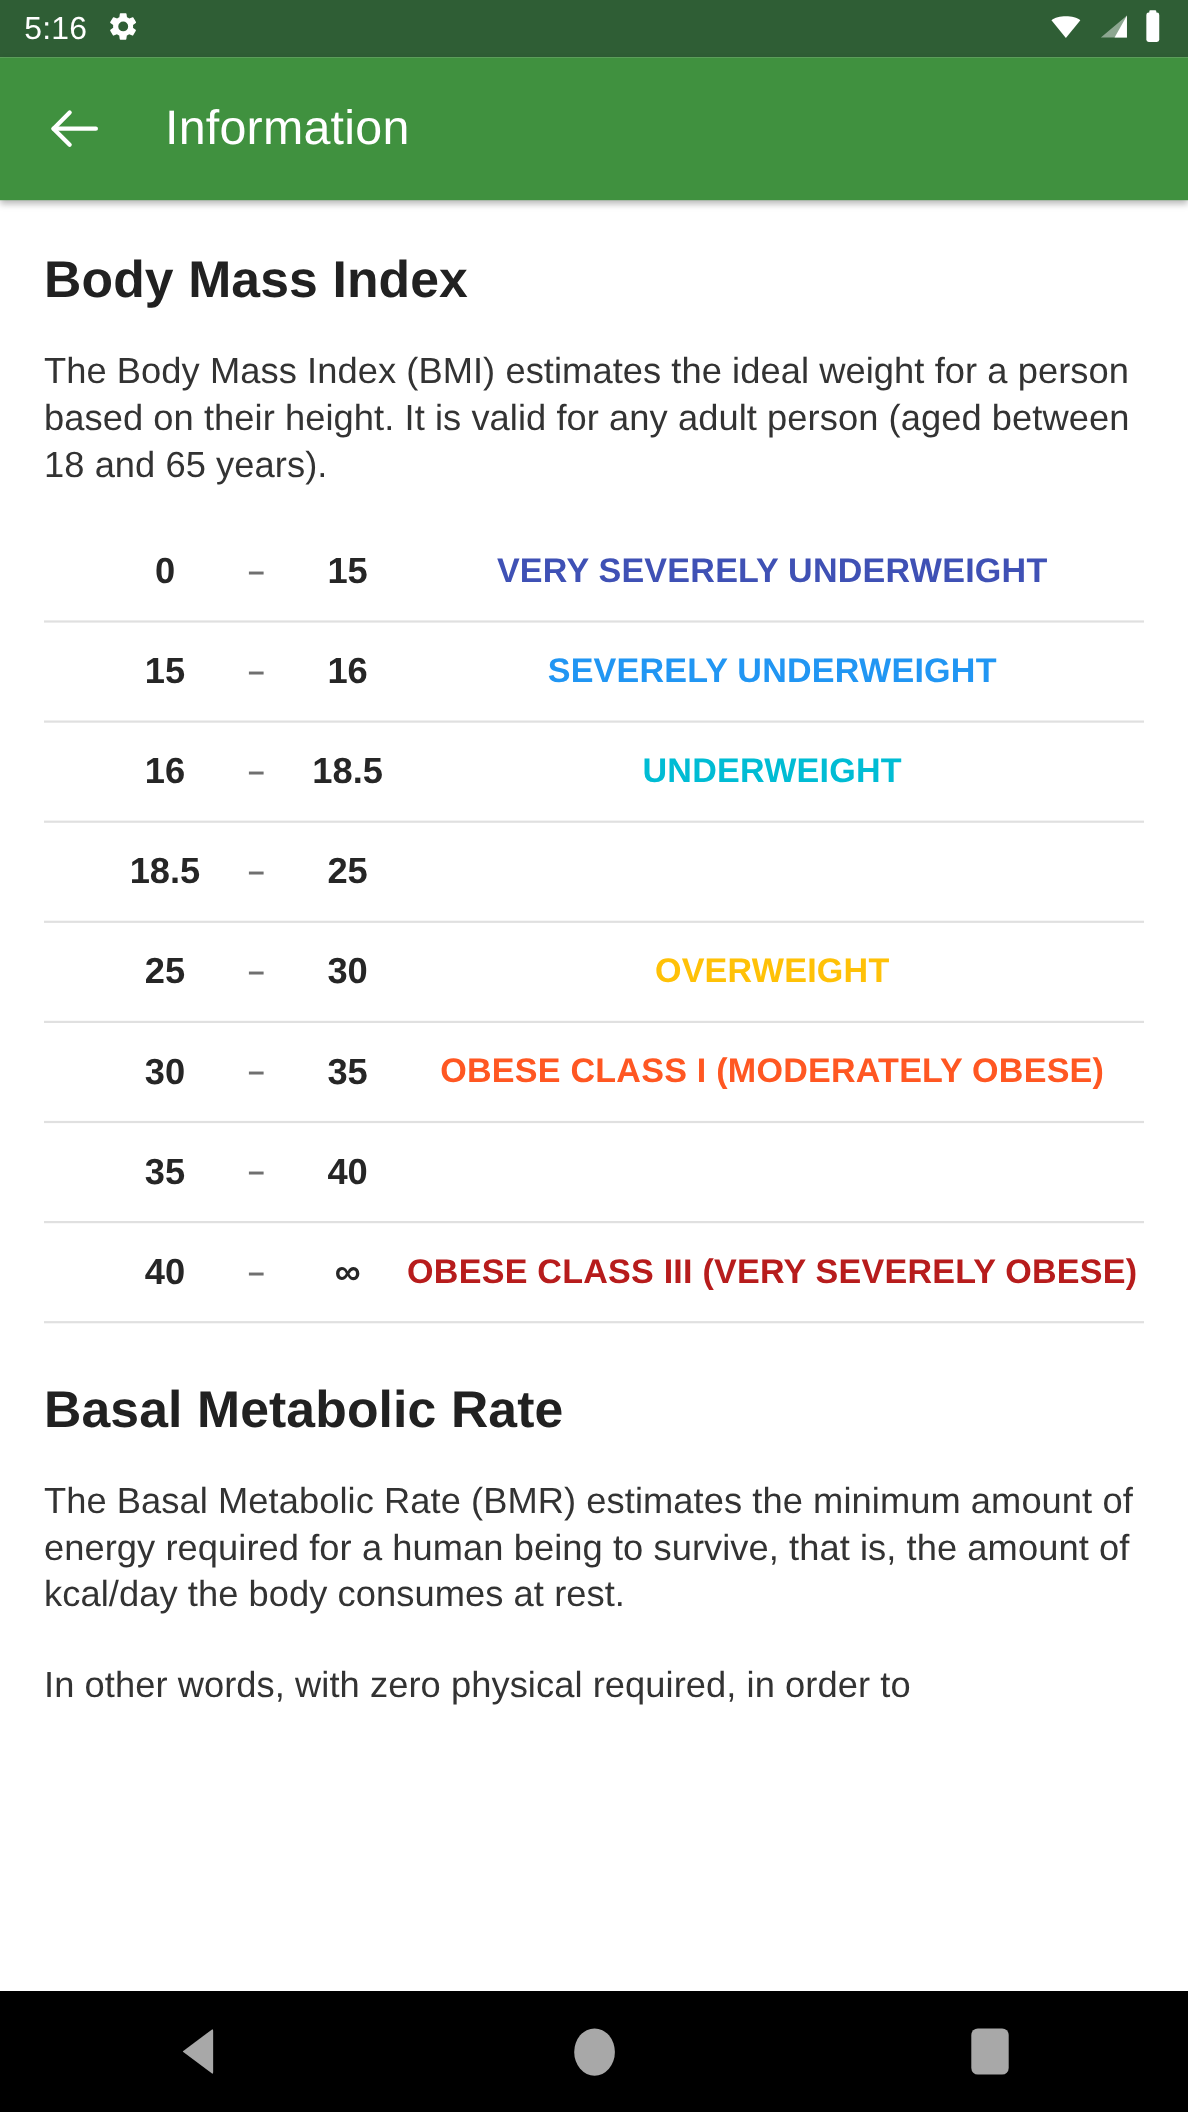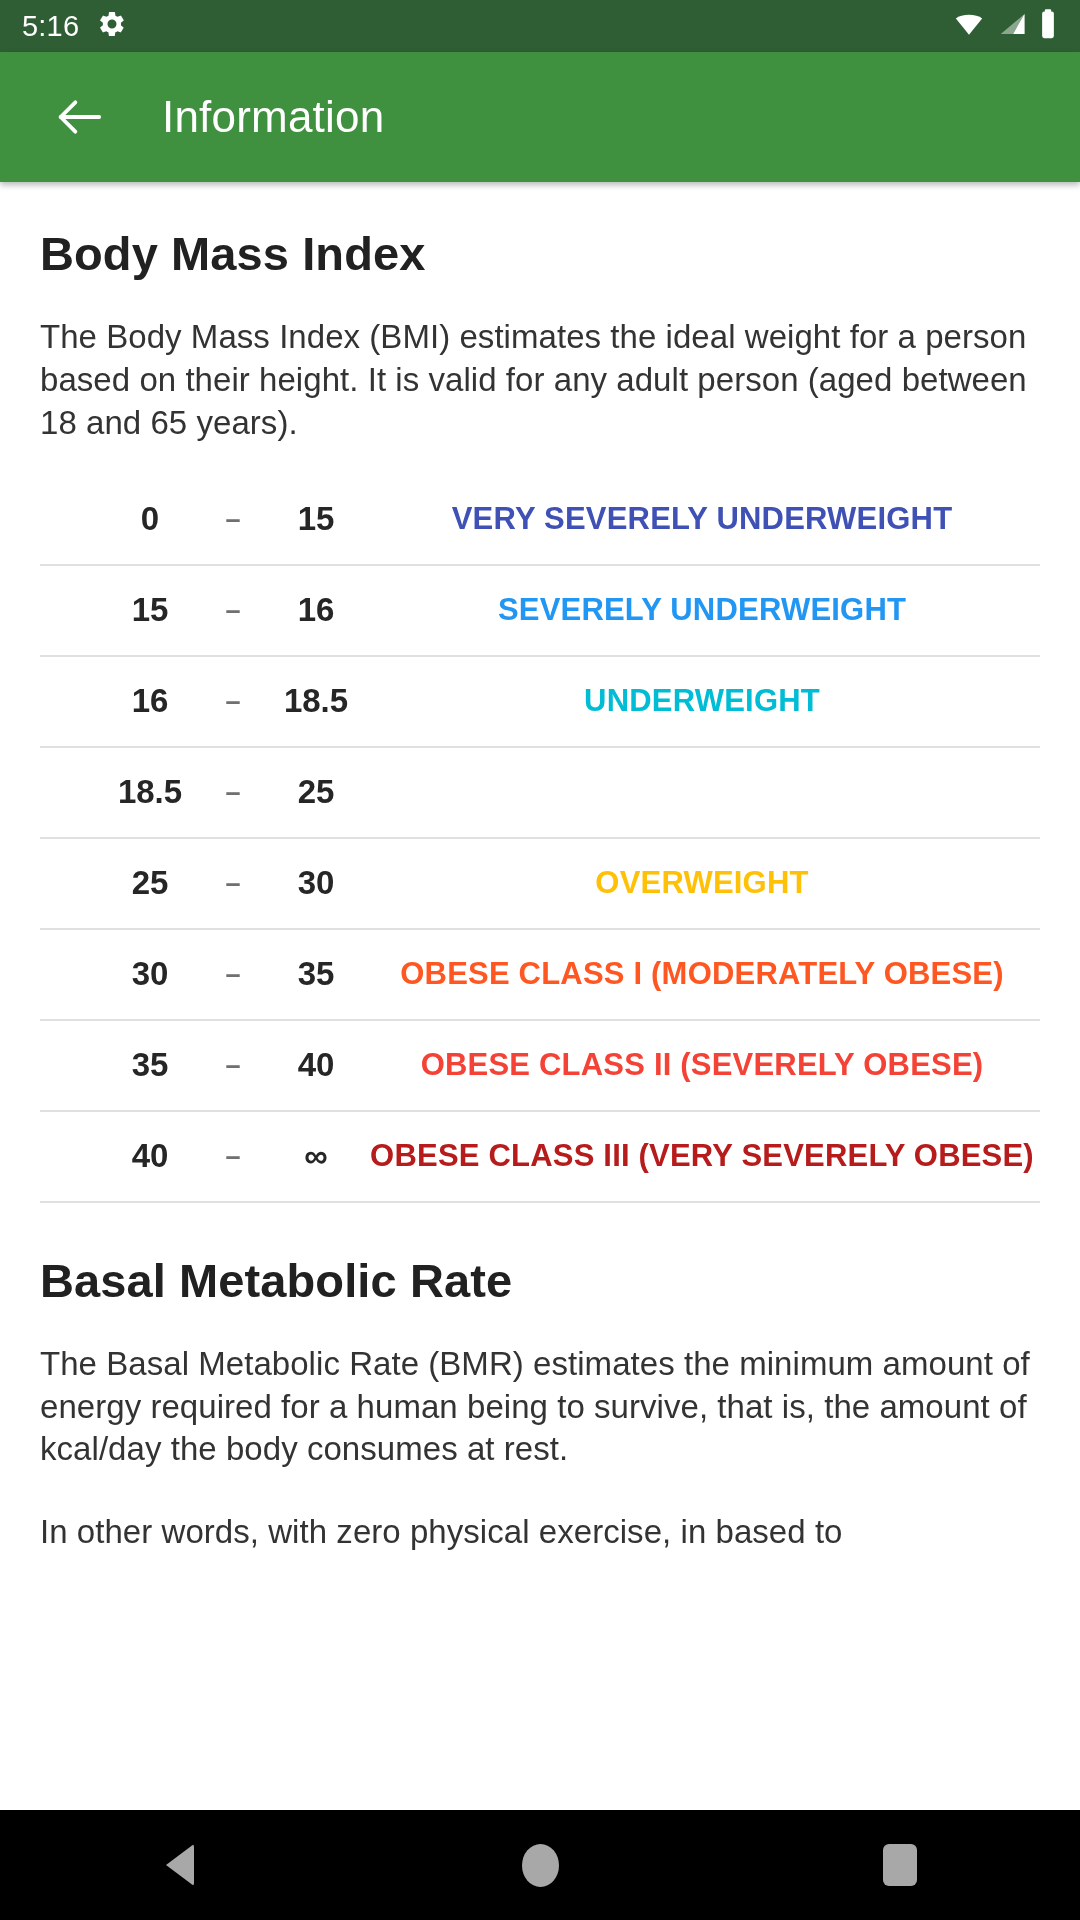--- a/index.html
+++ b/index.html
@@ -17,21 +17,21 @@
     padding:0 22px; color:#ffffff;
   }
   #status-left { display:flex; align-items:center; gap:18px; }
   #status-time { font-size:29px; font-weight:400; letter-spacing:.2px; line-height:1; }
   #status-right { margin-left:auto; display:flex; align-items:center; gap:10px; }
   .sb-icon { display:block; }
 
   
   #app-bar {
     height:130px; background:#40913f; display:flex; align-items:center;
-    padding:0 48px; color:#ffffff;
+    padding:0 36px; color:#ffffff;
     box-shadow:0 3px 6px rgba(0,0,0,.28);
     position:relative; z-index:5;
   }
   #back-button { width:62px; height:62px; display:flex; align-items:center; justify-content:center; cursor:pointer; }
   #app-bar-title { font-size:44px; font-weight:500; margin-left:52px; letter-spacing:.2px; }
 
   
   #content {
     position:absolute; top:182px; left:0; right:0; bottom:110px;
     background:#ffffff; padding:0 40px; overflow:hidden;
@@ -168,33 +168,32 @@
         <div class="bmi-row">
           <div class="bmi-min">30</div>
           <div class="bmi-dash">–</div>
           <div class="bmi-max">35</div>
           <div class="bmi-label" style="color: rgb(255, 87, 34);">OBESE CLASS I (MODERATELY OBESE)</div>
         </div>
         <div class="bmi-row">
           <div class="bmi-min">35</div>
           <div class="bmi-dash">–</div>
           <div class="bmi-max">40</div>
-          <div class="bmi-label" style="color: rgb(244, 67, 54);">OBESE CLASS II (SEVERELY OBESE)</div>
         </div>
         <div class="bmi-row">
           <div class="bmi-min">40</div>
           <div class="bmi-dash">–</div>
           <div class="bmi-max">∞</div>
           <div class="bmi-label" style="color: rgb(183, 28, 28);">OBESE CLASS III (VERY SEVERELY OBESE)</div>
         </div>
       </div>
 
     <h2 class="section-title" style="margin-top:50px;">Basal Metabolic Rate</h2>
     <p class="section-para">The Basal Metabolic Rate (BMR) estimates the minimum amount of energy required for a human being to survive, that is, the amount of kcal/day the body consumes at rest.</p>
-    <p class="section-para" style="margin-top:40px;">In other words, with zero physical exercise, in based to</p>
+    <p class="section-para" style="margin-top:40px;">In other words, with zero physical required, in order to</p>
 
   </div>
 
   <div id="nav-bar">
     <div class="nav-btn">
       <span class="nav-back-tri"></span>
     </div>
     <div class="nav-btn">
       <span class="nav-home-circle"></span>
     </div>

